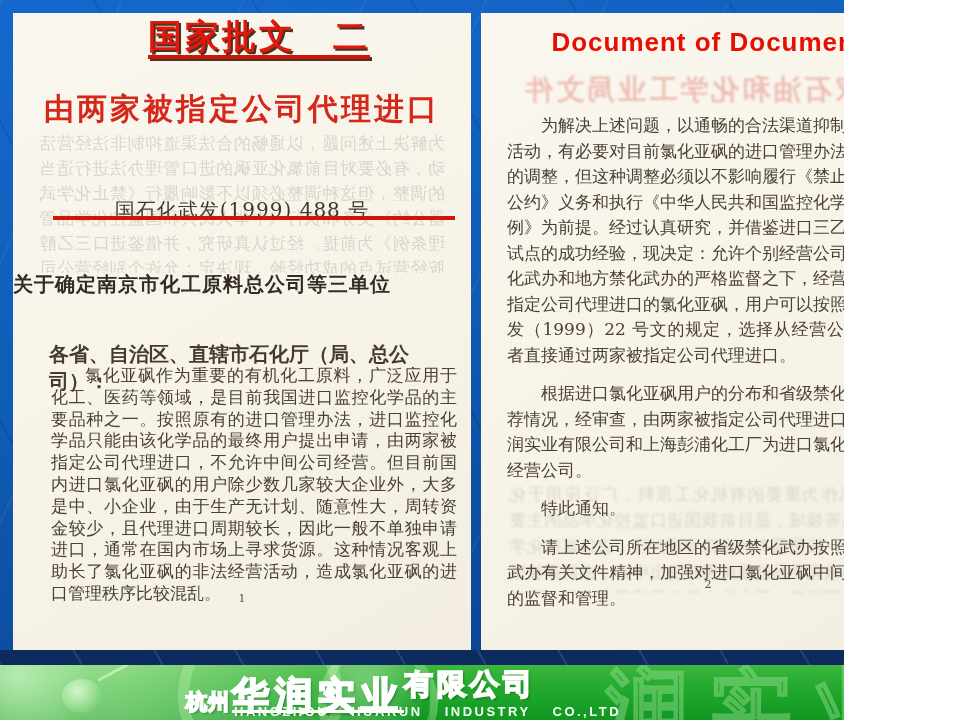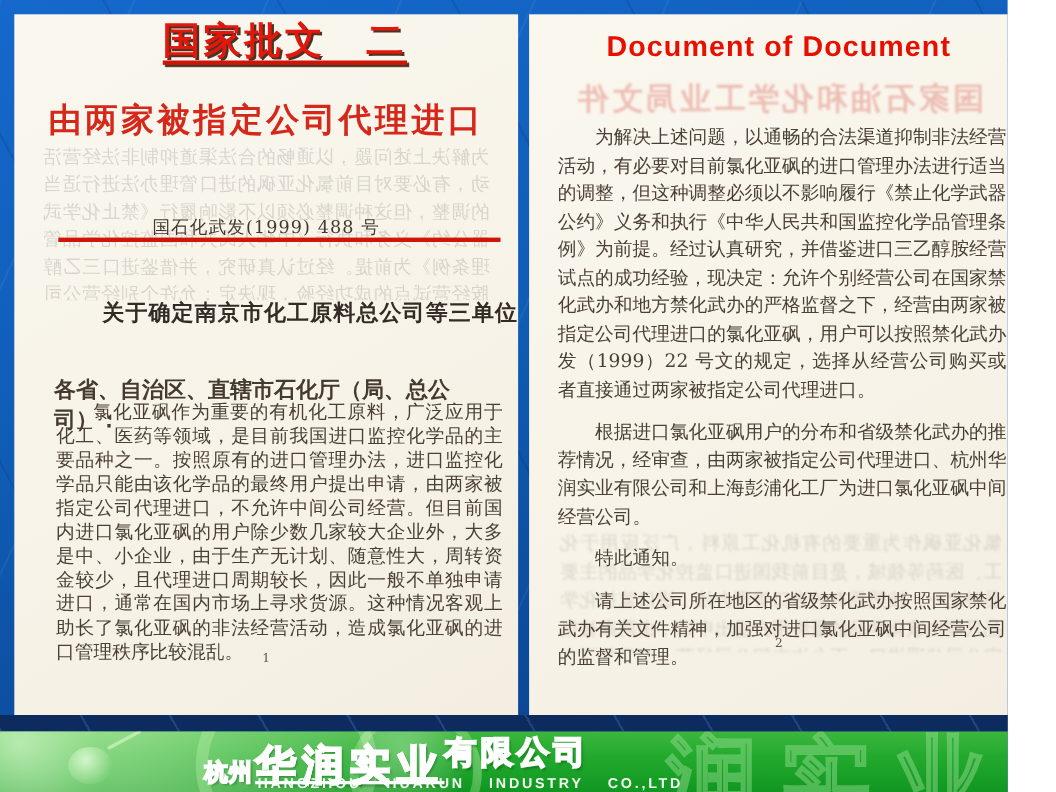--- a/index.html
+++ b/index.html
@@ -1,20 +1,20 @@
 <!DOCTYPE html>
 <html><head>
 <meta charset="utf-8">
 <style>
   * { margin:0; padding:0; box-sizing:border-box; }
   html,body { width:960px; height:720px; overflow:hidden; }
   body { font-family:"Liberation Sans", sans-serif; }
 
   .slide {
-    position:relative; width:916px; height:720px; overflow:hidden;
+    position:relative; width:844px; height:720px; overflow:hidden;
     background:
       repeating-linear-gradient(115deg, rgba(255,255,255,0.05) 0 2px, transparent 2px 110px),
       repeating-linear-gradient(62deg, rgba(0,10,50,0.12) 0 2px, transparent 2px 140px),
       linear-gradient(165deg, #1568cc 0%, #0f5cb4 45%, #0a3c86 100%);
   }
 
   
   .doc {
     position:absolute; top:13px; height:637px;
     background: linear-gradient(150deg, #faf7ef 0%, #f7f3e8 55%, #f3eee1 100%);
@@ -48,28 +48,28 @@
     font-family:"DejaVu Sans", sans-serif;
   }
   .ld-bleed {
     position:absolute; top:118px; left:26px; width:406px; height:142px;
     overflow:hidden; transform:scaleX(-1);
     color:#99948d; opacity:0.32; filter:blur(0.7px);
     font-size:17px; line-height:25px; text-align:justify;
   }
   .ld-number {
     position:absolute; top:184px; left:0; width:100%; text-align:center;
-    font-size:16px; color:#42372c; letter-spacing:1px; z-index:2;
+    font-size:20px; color:#42372c; letter-spacing:1px; z-index:2;
   }
   .ld-rule {
     position:absolute; top:203px; left:40px; width:402px; height:4px;
     background:#cf1408; z-index:2;
   }
   .ld-subject {
-    position:absolute; top:256px; left:0; width:100%; text-align:right;
+    position:absolute; top:256px; left:0; width:100%; text-align:left;
     font-size:20px; font-weight:bold; color:#332c24; line-height:31px;
     letter-spacing:1px; z-index:2;
   }
   .ld-salutation {
     position:absolute; top:328px; left:36px; width:410px;
     font-size:20px; font-weight:bold; color:#453a2f; z-index:2;
   }
   .ld-para {
     position:absolute; top:352px; left:38px; width:406px;
     font-size:17px; line-height:21.8px; text-align:justify;

